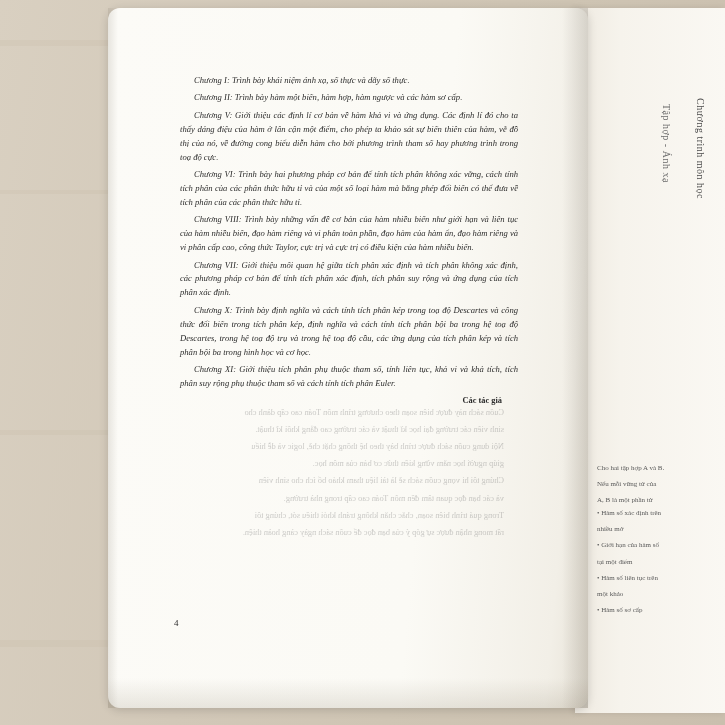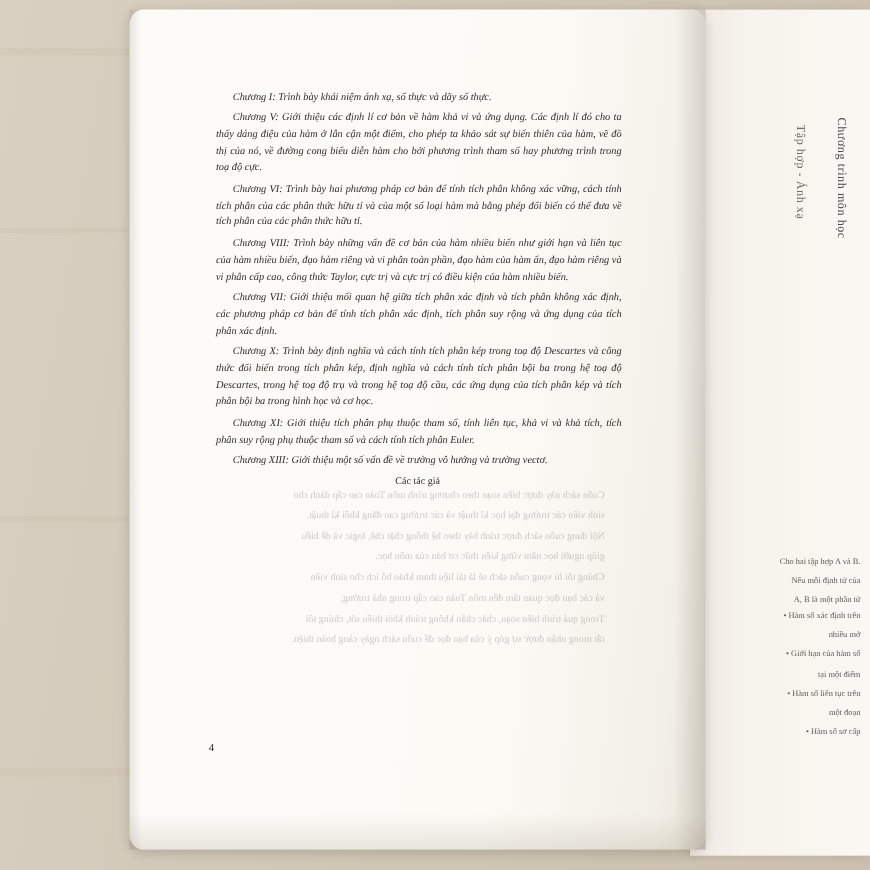--- a/index.html
+++ b/index.html
@@ -61,21 +61,21 @@
     right: 52px;
     color: #6b6b6b;
   }
   #page-right .blk {
     position: absolute;
     right: 8px;
     width: 120px;
     font-size: 7px;
     line-height: 1.6;
     color: #5a5a5a;
-    text-align: right;
+    text-align: left;
   }
   #page-right .blk.b-a { top: 455px; }
   #page-right .blk.b-b { top: 500px; margin-left: 32px; }
   #page-right .blk .li { margin-bottom: 5px; }
 
   
   #page-main {
     position: absolute;
     left: 108px;
     top: 8px;
@@ -114,22 +114,22 @@
   }
   #text-body p {
     margin: 0 0 3.5px 0;
     text-indent: 14px;
   }
   #text-body .ch {
     font-style: italic;
   }
   #signoff {
     margin-top: 9px;
-    text-align: center;
-    font-weight: normal;
+    text-align: right;
+    font-weight: bold;
     font-style: normal;
     text-indent: 0;
     font-size: 8.4px;
     padding-right: 16px;
   }
 
   
   #showthrough {
     position: absolute;
     left: 72px;
@@ -169,46 +169,46 @@
   <div class="desk-band b1"></div>
   <div class="desk-band b2"></div>
   <div class="desk-band b3"></div>
   <div class="desk-band b4"></div>
 
   <div id="page-right">
     <div class="col">Chương trình môn học</div>
     <div class="col col2">Tập hợp - Ánh xạ</div>
     <div class="blk b-a">
       <div class="li">Cho hai tập hợp A và B.</div>
-      <div class="li">Nếu mỗi định tử của</div>
+      <div class="li">Nếu mỗi vững tử của</div>
       <div class="li">A, B là một phần tử</div>
     </div>
     <div class="blk b-b">
       <div class="li">• Hàm số xác định trên</div>
       <div class="li">   nhiều mở</div>
       <div class="li">• Giới hạn của hàm số</div>
       <div class="li">   tại một điểm</div>
       <div class="li">• Hàm số liên tục trên</div>
-      <div class="li">   một đoạn</div>
+      <div class="li">   một khảo</div>
       <div class="li">• Hàm số sơ cấp</div>
     </div>
   </div>
 
   <div id="page-main">
     <div class="edge-left"></div>
 
     <div id="text-body">
       <p class="ch">Chương I: Trình bày khái niệm ánh xạ, số thực và dãy số thực.</p>
+      <p class="ch">Chương II: Trình bày hàm một biến, hàm hợp, hàm ngược và các hàm sơ cấp.</p>
       <p class="ch">Chương V: Giới thiệu các định lí cơ bản về hàm khả vi và ứng dụng. Các định lí đó cho ta thấy dáng điệu của hàm ở lân cận một điểm, cho phép ta khảo sát sự biến thiên của hàm, vẽ đồ thị của nó, về đường cong biểu diễn hàm cho bởi phương trình tham số hay phương trình trong toạ độ cực.</p>
       <p class="ch">Chương VI: Trình bày hai phương pháp cơ bản để tính tích phân không xác vững, cách tính tích phân của các phân thức hữu tỉ và của một số loại hàm mà bằng phép đổi biến có thể đưa về tích phân của các phân thức hữu tỉ.</p>
       <p class="ch">Chương VIII: Trình bày những vấn đề cơ bản của hàm nhiều biến như giới hạn và liên tục của hàm nhiều biến, đạo hàm riêng và vi phân toàn phần, đạo hàm của hàm ẩn, đạo hàm riêng và vi phân cấp cao, công thức Taylor, cực trị và cực trị có điều kiện của hàm nhiều biến.</p>
       <p class="ch">Chương VII: Giới thiệu mối quan hệ giữa tích phân xác định và tích phân không xác định, các phương pháp cơ bản để tính tích phân xác định, tích phân suy rộng và ứng dụng của tích phân xác định.</p>
       <p class="ch">Chương X: Trình bày định nghĩa và cách tính tích phân kép trong toạ độ Descartes và công thức đổi biến trong tích phân kép, định nghĩa và cách tính tích phân bội ba trong hệ toạ độ Descartes, trong hệ toạ độ trụ và trong hệ toạ độ cầu, các ứng dụng của tích phân kép và tích phân bội ba trong hình học và cơ học.</p>
       <p class="ch">Chương XI: Giới thiệu tích phân phụ thuộc tham số, tính liên tục, khả vi và khả tích, tích phân suy rộng phụ thuộc tham số và cách tính tích phân Euler.</p>
-      <p class="ch">Chương XIII: Giới thiệu một số vấn đề về trường vô hướng và trường vectơ.</p>
       <p id="signoff">Các tác giả</p>
     </div>
 
     <div id="showthrough">
       <p>Cuốn sách này được biên soạn theo chương trình môn Toán cao cấp dành cho</p>
       <p>sinh viên các trường đại học kĩ thuật và các trường cao đẳng khối kĩ thuật.</p>
       <p>Nội dung cuốn sách được trình bày theo hệ thống chặt chẽ, logic và dễ hiểu</p>
       <p>giúp người học nắm vững kiến thức cơ bản của môn học.</p>
       <p>Chúng tôi hi vọng cuốn sách sẽ là tài liệu tham khảo bổ ích cho sinh viên</p>
       <p>và các bạn đọc quan tâm đến môn Toán cao cấp trong nhà trường.</p>

